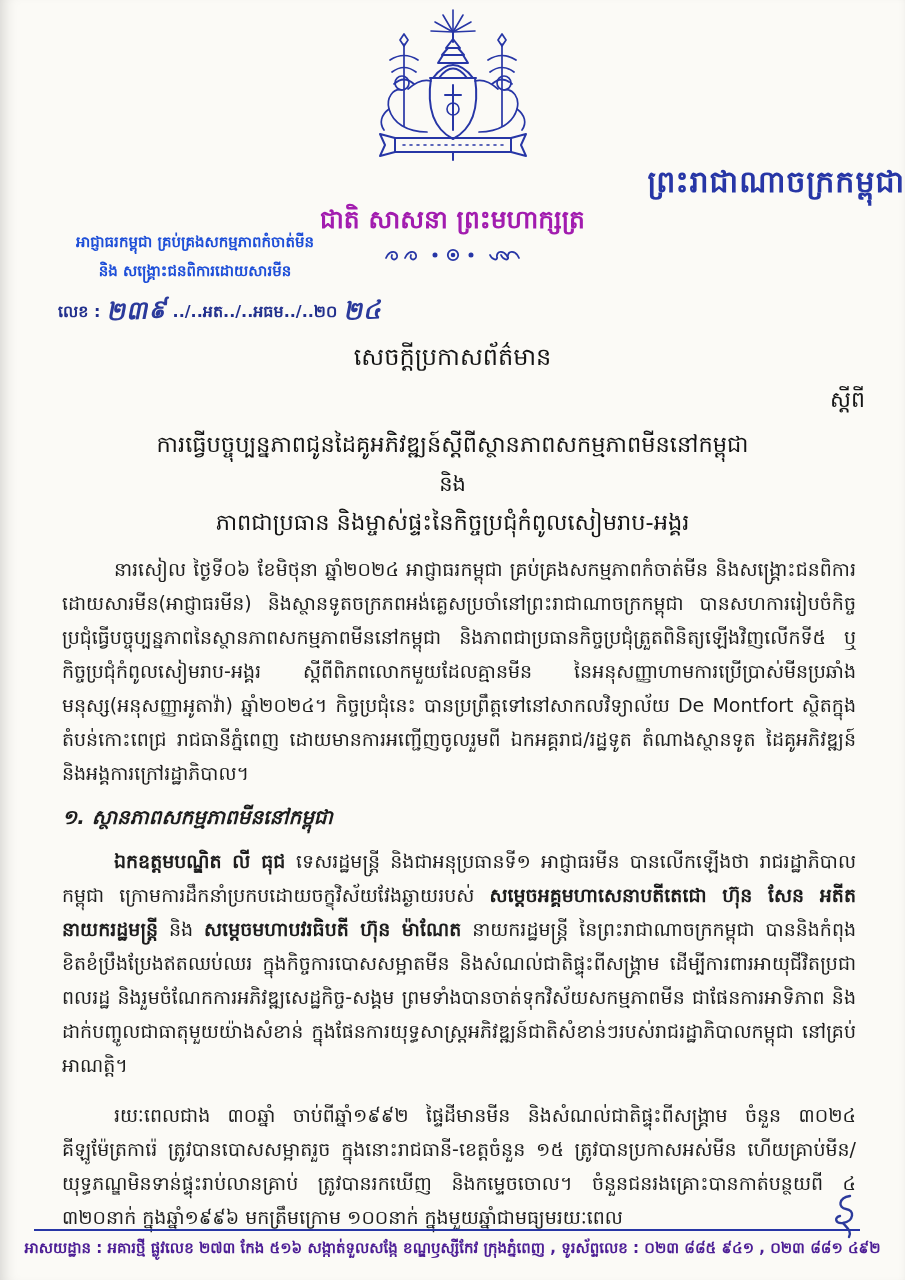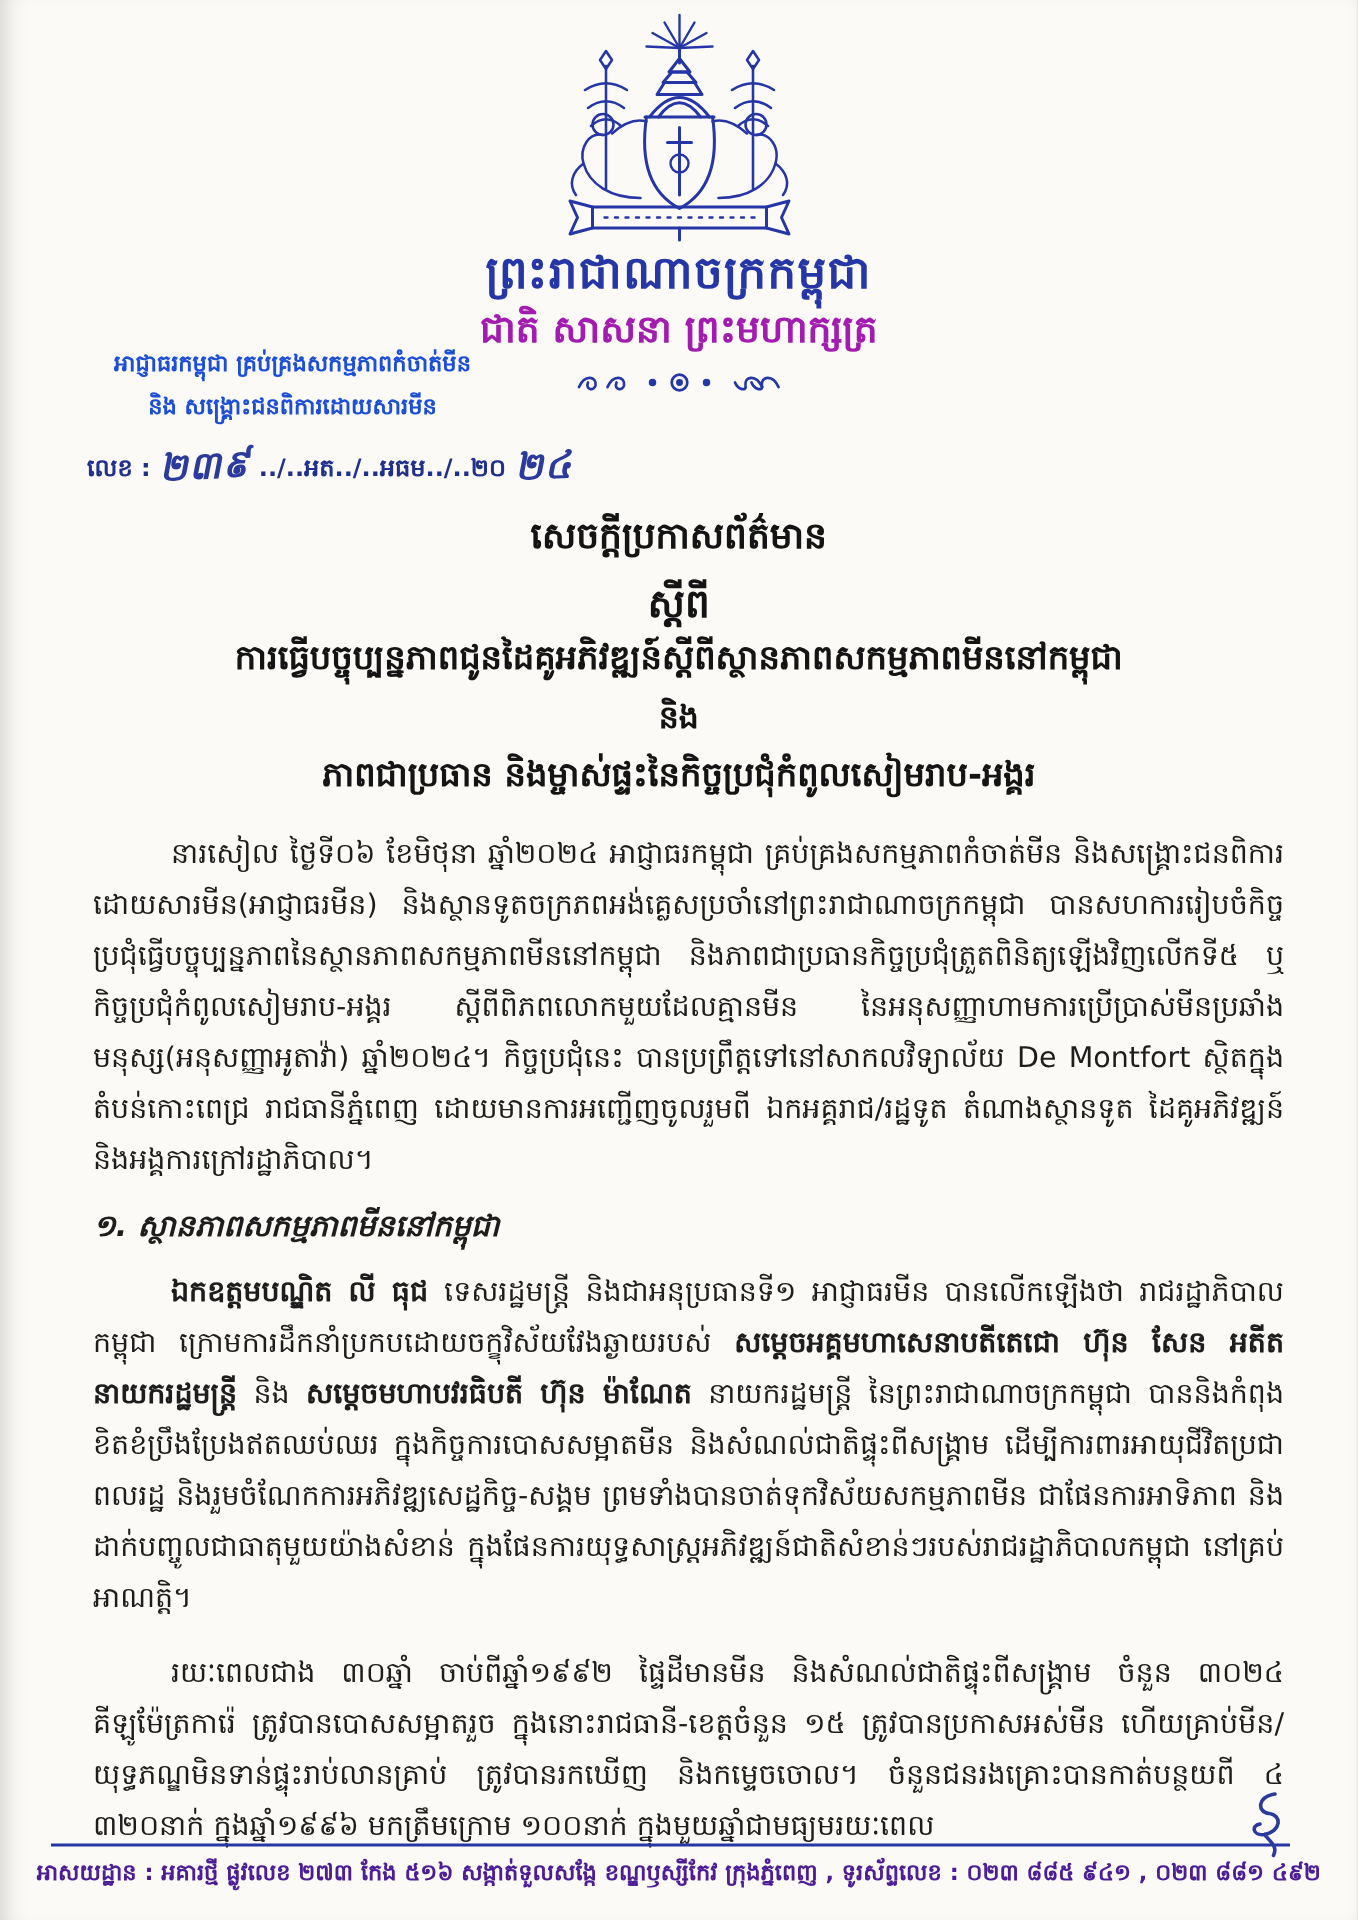--- a/index.html
+++ b/index.html
@@ -9,21 +9,21 @@
     margin:0 auto;
     background:#fbfaf6;
     font-family:"DejaVu Sans", sans-serif;
     overflow:hidden;
     box-shadow:inset 14px 0 16px -12px rgba(0,0,0,0.18), inset -6px 0 10px -8px rgba(0,0,0,0.08);
   }
   
   .crest{position:absolute;top:8px;left:50%;transform:translateX(-50%);}
   .kingdom-line{
     position:absolute;top:163px;left:0;width:100%;
-    text-align:center;font-size:30px;font-weight:bold;color:#2736a6;
+    text-align:right;font-size:30px;font-weight:bold;color:#2736a6;
     letter-spacing:1px;
   }
   .motto-line{
     position:absolute;top:204px;left:0;width:100%;
     text-align:center;font-size:25px;font-weight:bold;color:#a21caf;
   }
   .divider{position:absolute;top:246px;left:50%;transform:translateX(-50%);}
   
   .org-block{
     position:absolute;top:228px;left:30px;width:330px;
@@ -36,24 +36,24 @@
     white-space:nowrap;
   }
   .handwritten{
     font-size:25px;font-style:italic;color:#2b3a9b;
     display:inline-block;transform:rotate(-3deg) translateY(2px);
     letter-spacing:1px;
   }
   
   .title-block{
     position:absolute;top:342px;left:40px;width:825px;
-    text-align:center;color:#141414;font-weight:bold;
+    text-align:center;color:#141414;font-weight:normal;
   }
   .title-l1{font-size:24px;margin-bottom:9px;}
-  .title-l2{font-size:26px;margin-bottom:0;}
+  .title-l2{font-size:22px;margin-bottom:12px;text-align:right;}
   .title-l3{font-size:22.5px;margin-bottom:7px;}
   .title-l4{font-size:21px;margin-bottom:7px;}
   .title-l5{font-size:22.5px;margin-bottom:20px;}
   .title-l6{font-size:22.5px;}
   
   .body-block{
     position:absolute;top:552px;left:62px;width:794px;
     color:#1d1d1d;font-size:19px;line-height:34px;
     text-align:justify;
   }

